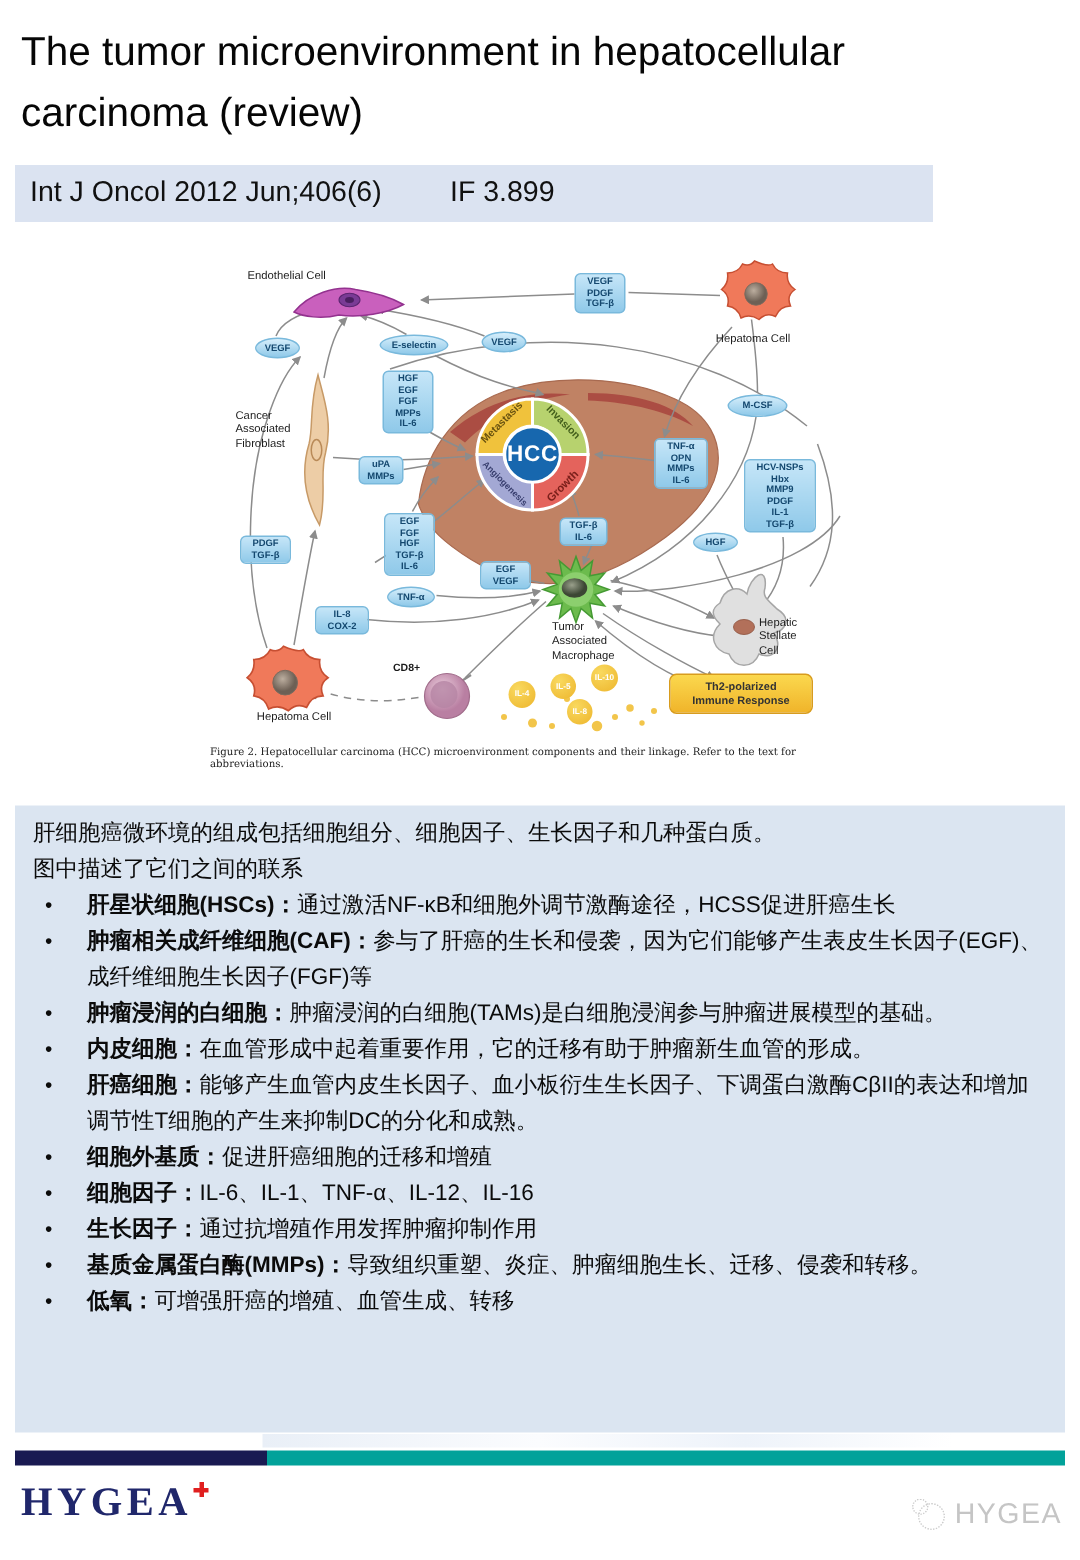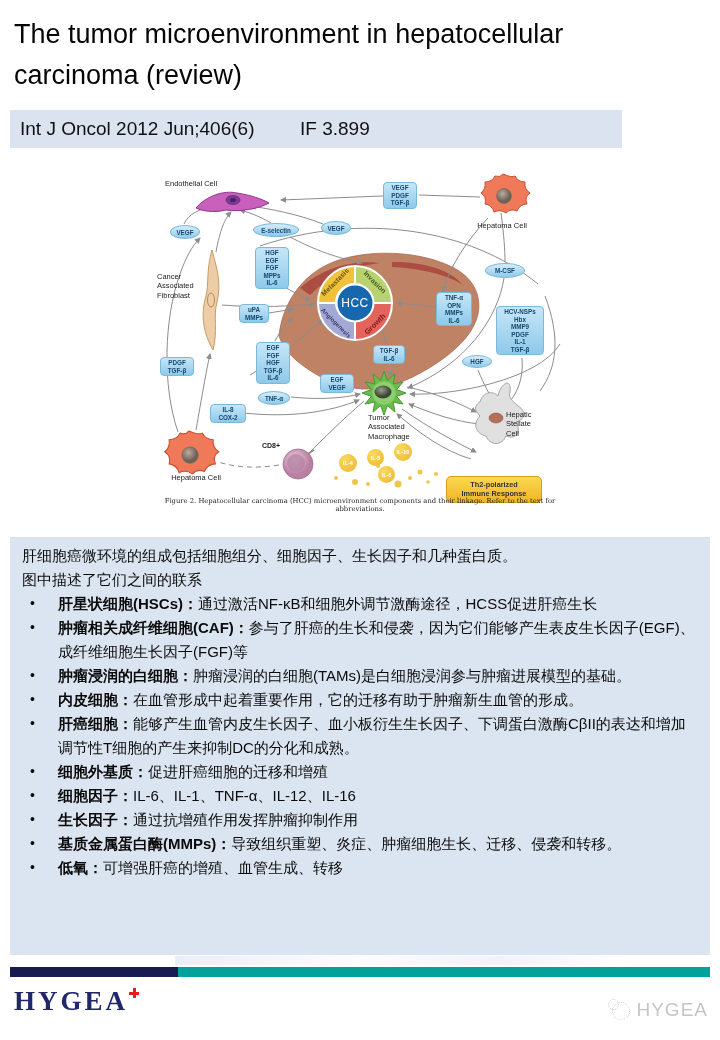--- a/index.html
+++ b/index.html
@@ -20,27 +20,27 @@
   .figure svg{position:absolute;left:0;top:0;}
   .flabel{position:absolute;font-size:7.5px;color:#1a1a1a;line-height:1.25;white-space:pre-line;}
   .fbox{position:absolute;background:linear-gradient(#c6e6f8,#8fc9e9);border:1px solid #79b9dc;
         border-radius:4px;color:#14486f;font-size:6.3px;font-weight:bold;line-height:1.2;
         text-align:center;padding:1px 2px;white-space:pre-line;box-sizing:border-box;}
   .fell{position:absolute;background:linear-gradient(#d6eefb,#8fc9e9);border:1px solid #79b9dc;
         border-radius:50%;color:#14486f;font-size:6.3px;font-weight:bold;display:flex;
         align-items:center;justify-content:center;box-sizing:border-box;}
   .quad{position:absolute;font-weight:bold;white-space:nowrap;transform-origin:center;}
   .hcc-text{position:absolute;left:215px;top:137px;transform:translate(-50%,-50%);
-            color:#fff;font-weight:normal;font-size:12px;letter-spacing:.5px;}
+            color:#fff;font-weight:bold;font-size:15px;letter-spacing:.5px;}
   .cyt{position:absolute;border-radius:50%;background:radial-gradient(circle at 35% 30%,#f9d95f,#edb52c);
        color:#fff;font-size:5.5px;font-weight:bold;display:flex;align-items:center;justify-content:center;}
   .th2{position:absolute;left:306px;top:283px;width:92px;background:linear-gradient(#fbd84e,#f0b42a);
        border:1px solid #d89c1e;border-radius:5px;font-size:7.3px;color:#333;text-align:center;
-       line-height:1.3;padding:3px 1px;white-space:pre-line;font-weight:bold;margin-top:27px;}
-  .fig-caption{position:absolute;left:0;top:331px;width:440px;text-align:center;
+       line-height:1.3;padding:3px 1px;white-space:pre-line;font-weight:bold;}
+  .fig-caption{position:absolute;left:0;top:331px;width:440px;
                font-family:"DejaVu Serif",serif;font-size:6.8px;color:#222;}
 
   
   .content{position:absolute;left:10px;top:537px;width:700px;height:418px;background:#dbe5f1;
            box-sizing:border-box;padding:7px 12px 4px 12px;font-size:15px;line-height:1.6;
            color:#0b0b0b;overflow:hidden;}
   .content ul{margin:0;padding:0;list-style:none;}
   .content li{position:relative;padding-left:36px;}
   .content li::before{content:"\2022";position:absolute;left:8px;top:0;font-size:14px;color:#0b0b0b;}
   .content li b{font-weight:bold;}

